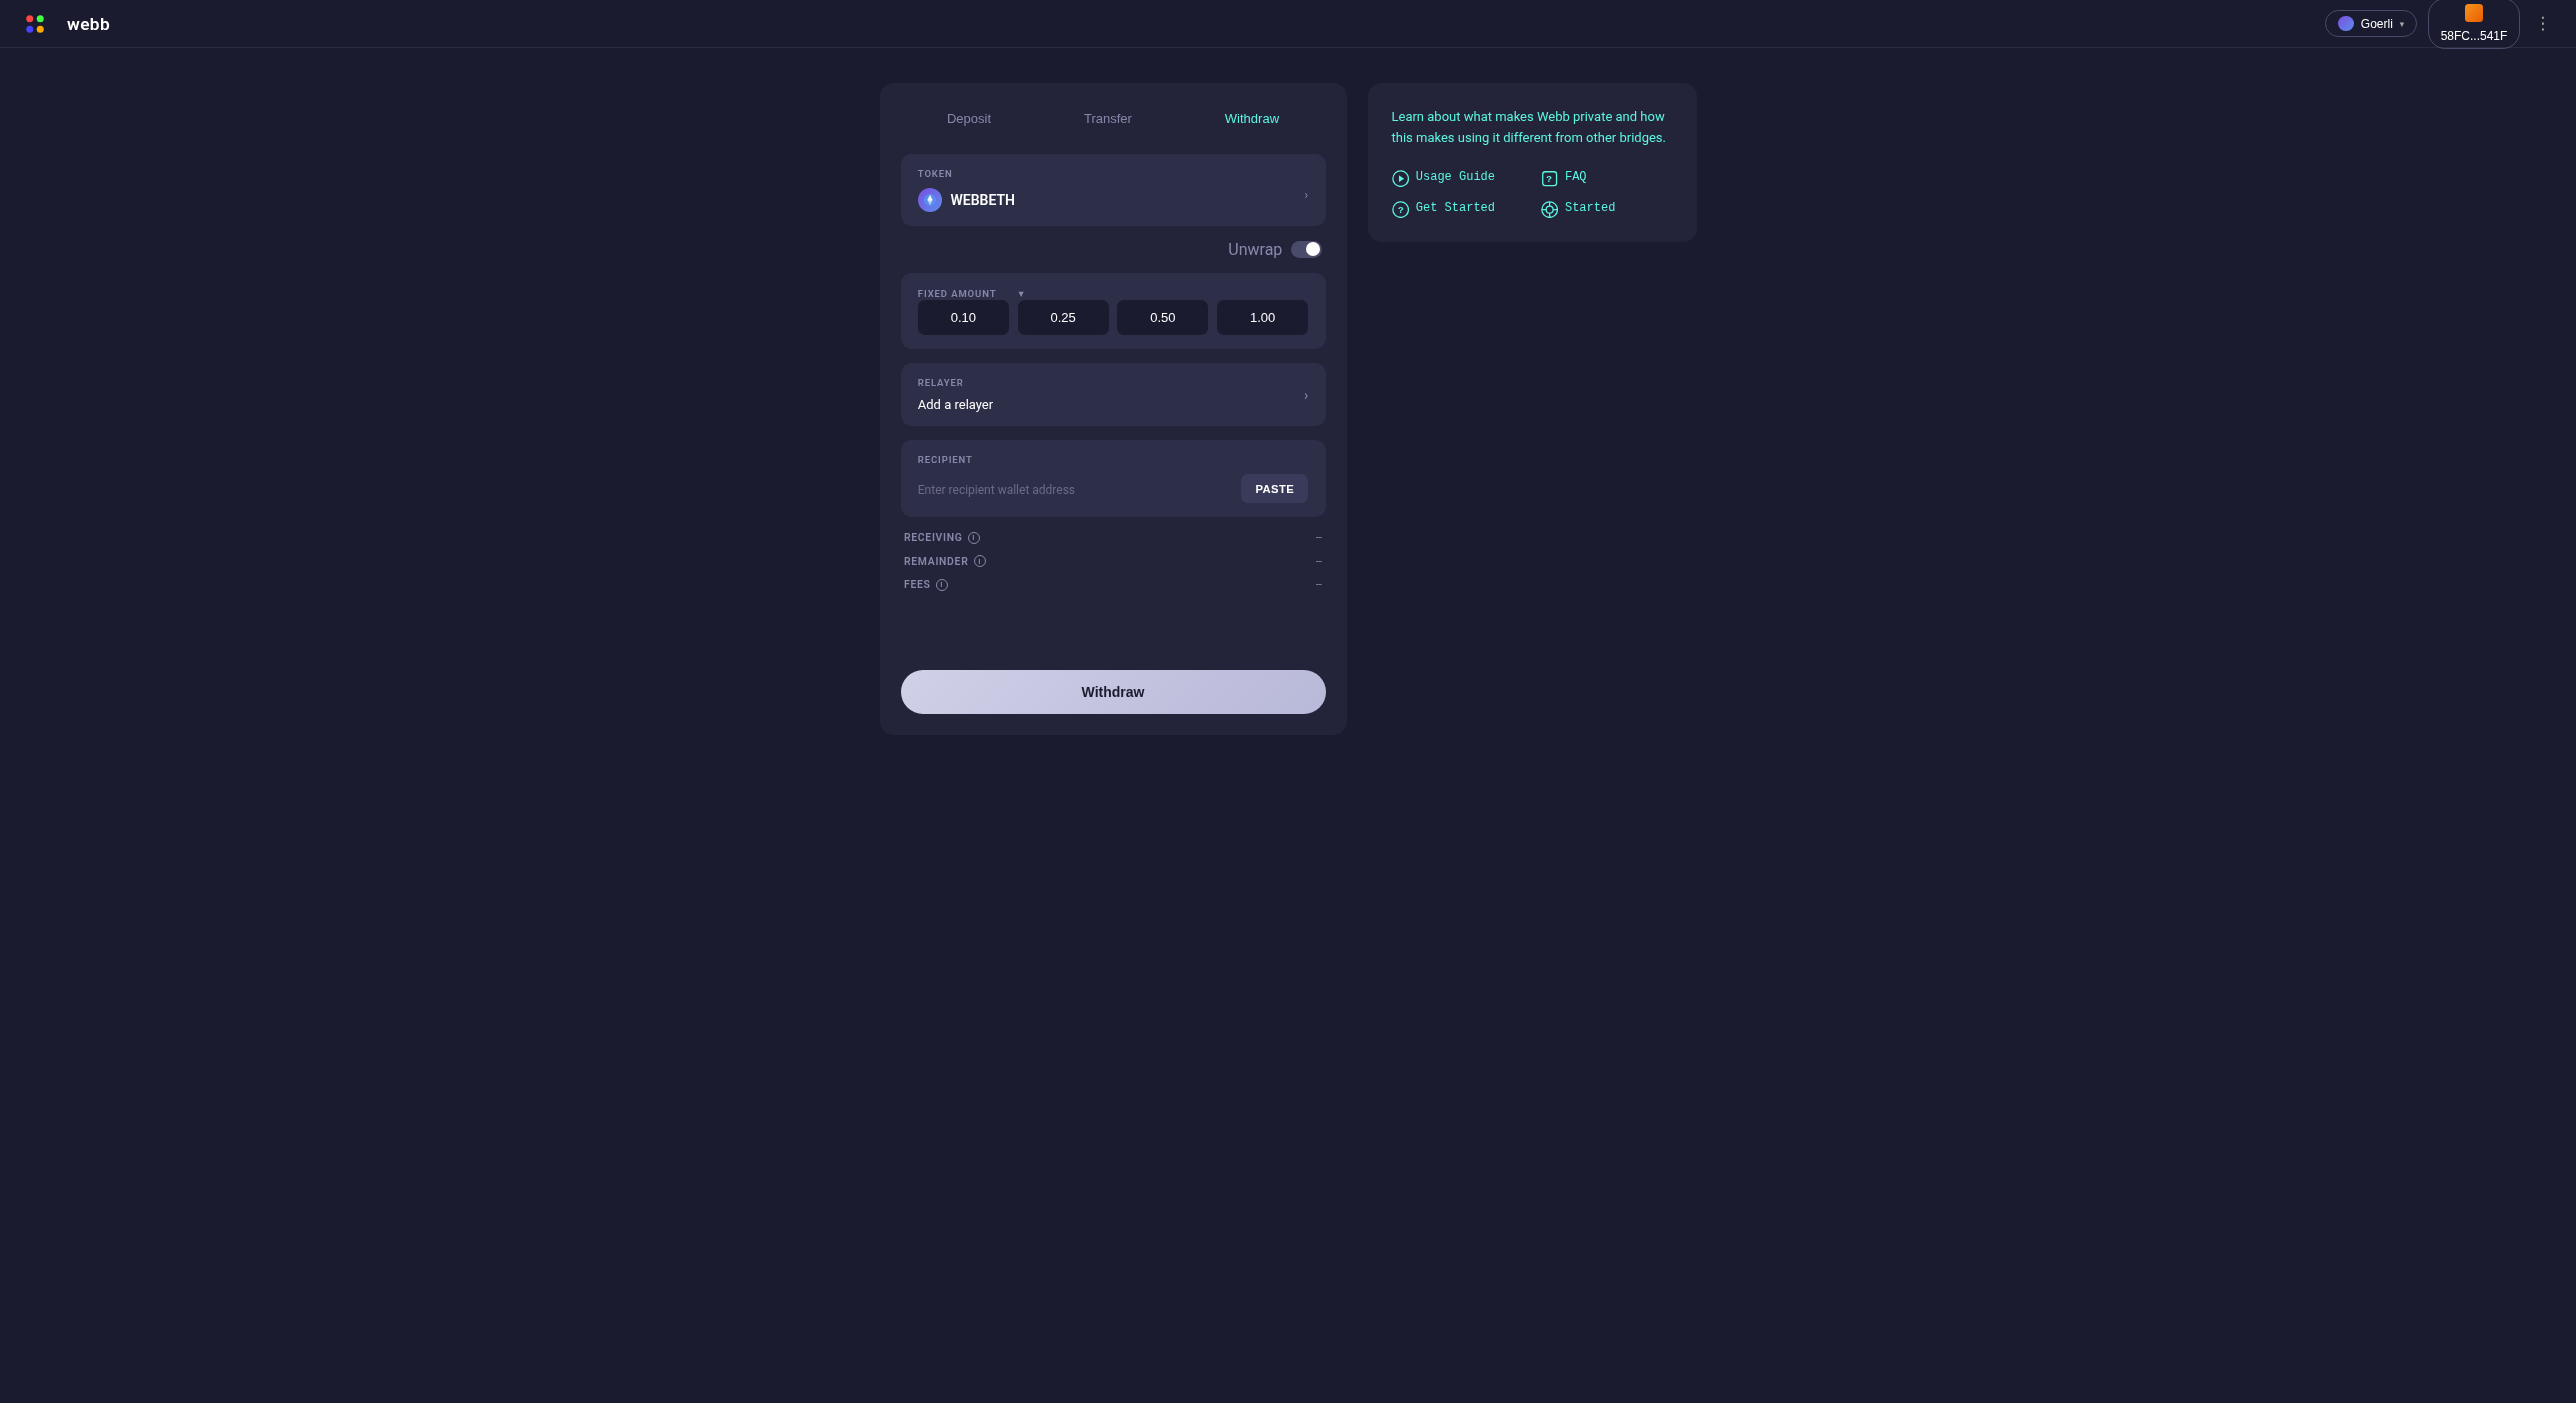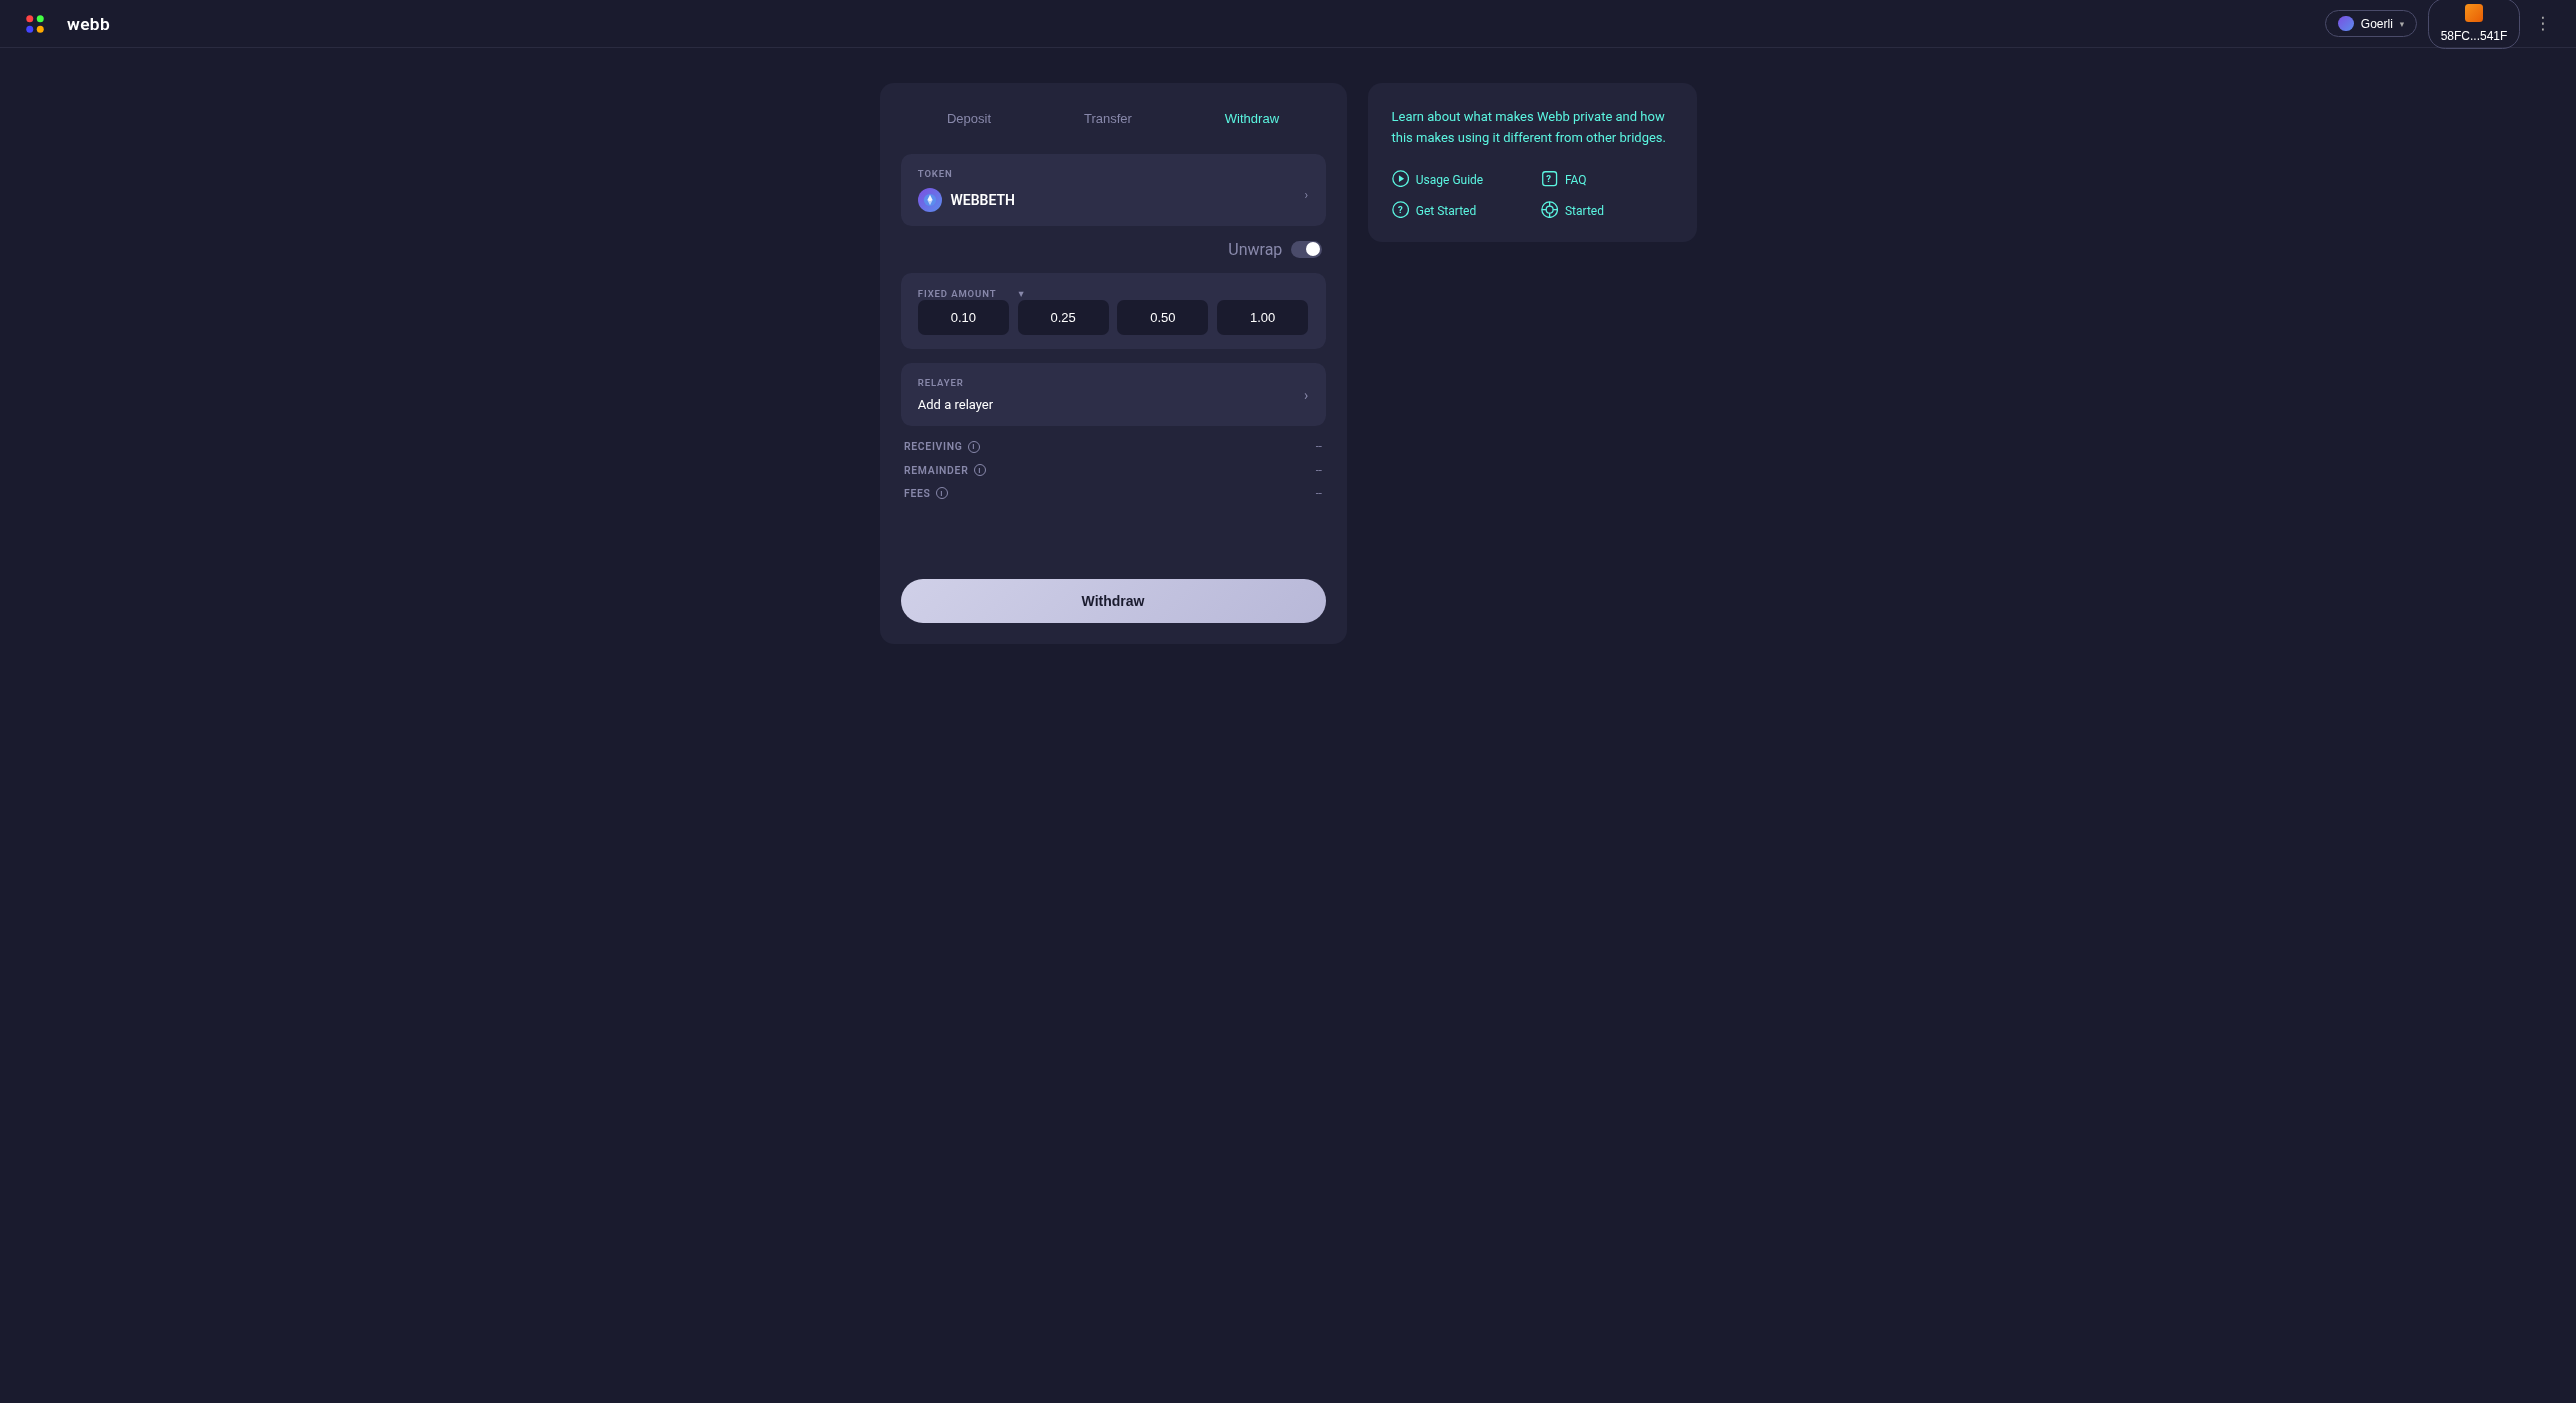--- a/index.html
+++ b/index.html
@@ -380,26 +380,27 @@
     }
 
     .info-links {
       display: grid;
       grid-template-columns: 1fr 1fr;
       gap: 14px 17.3px;
     }
 
     .info-link {
       display: flex;
-      align-items: flex-end;
+      align-items: flex-start;
       gap: 7px;
       color: #5bf5e0;
       font-size: 12px;
       cursor: pointer;
       text-decoration: none;
+      font-family: Liberation Mono, monospace;
     }
 
     .link-icon {
       width: 17.3px;
       height: 17.3px;
       color: #5bf5e0;
     }
   </style>
 </head>
 <body>
@@ -485,20 +486,29 @@
       <div class="relayer-row">
         <div class="relayer-content">
           <div class="section-label">RELAYER</div>
           <div class="relayer-title">Add a relayer</div>
         </div>
         <span style="color:#8888aa;font-size:14px;">›</span>
       </div>
     </div>
 
     
+    <div class="section-box">
+      <div class="section-label">RECIPIENT</div>
+      <div class="recipient-row">
+        <div class="recipient-input-area">
+          <span class="recipient-placeholder">Enter recipient wallet address</span>
+        </div>
+        <button class="paste-button">PASTE</button>
+      </div>
+    </div>
 
     
     <div class="stats-area">
       <div class="stat-row">
         <div class="stat-label">
           <span>RECEIVING</span>
           <div class="info-icon">i</div>
         </div>
         <span class="stat-value">--</span>
       </div>

